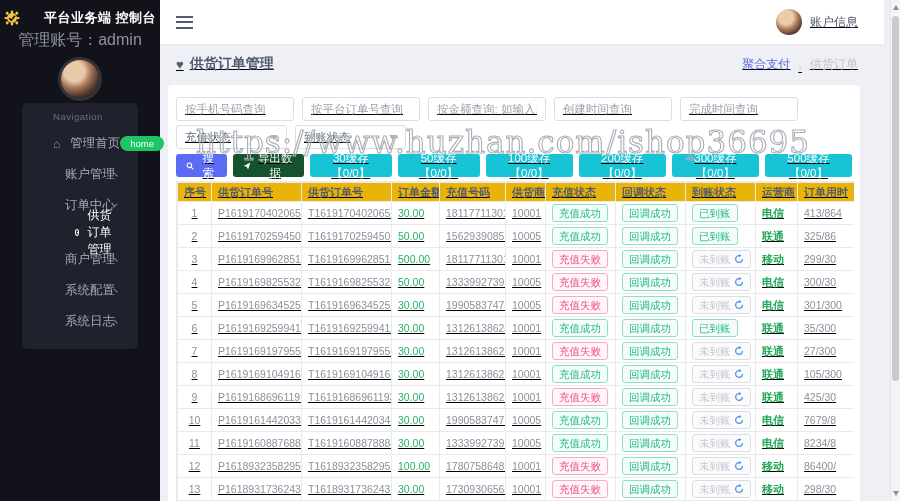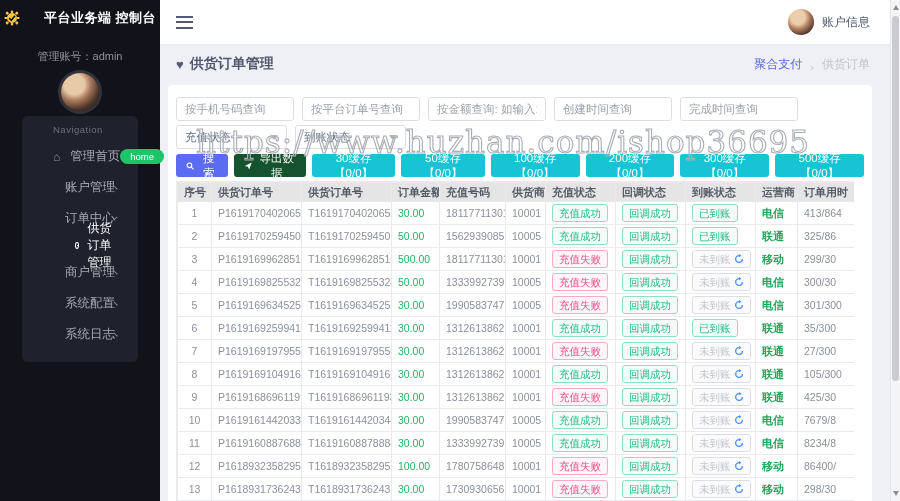--- a/index.html
+++ b/index.html
@@ -3,21 +3,21 @@
 <meta charset="utf-8">
 <style>
   * { margin:0; padding:0; box-sizing:border-box; }
   body { font-family:"Liberation Sans", sans-serif; background:#d8d8dc; }
   .page { position:relative; width:900px; height:501px; overflow:hidden; background:#eef0f5; }
 
   
   .sidebar { position:absolute; left:0; top:0; width:160px; height:100%; background:#12121b; color:#a2a4af; z-index:5; }
   .logo-row { display:flex; align-items:center; justify-content:center; gap:24px; padding-top:9px; }
   .logo-title { color:#fff; font-size:13px; font-weight:bold; letter-spacing:0.5px; }
-  .admin-line { text-align:center; font-size:11px; color:#8f919c; margin-top:22px; }
+  .admin-line { text-align:center; font-size:16px; color:#8f919c; margin-top:3px; }
   .avatar-big { width:38px; height:38px; border-radius:50%; margin:9px auto 4px;
     background:radial-gradient(circle at 35% 30%, #e8c9a8 0 28%, #a9795d 45%, #4a3328 70%, #2a2027 100%);
     box-shadow:0 0 0 3px rgba(255,255,255,0.14); }
   .nav-panel { margin:5px 22px 0; background:#1f212c; border-radius:6px; padding:8px 15px 12px; }
   .nav-label { font-size:9.5px; color:#6d6f7a; letter-spacing:0.5px; margin:0 0 6px 16px; }
   .mi { display:flex; align-items:center; height:31px; padding:0 14px 0 16px; font-size:12.5px; color:#a6a8b3; cursor:pointer; }
   .mi .mi-label { flex:0 0 auto; }
   .mi-icon { width:14px; margin-right:10px; color:#8c8e99; font-size:12px; text-align:center; }
   .bars-icon { width:11px; height:9px; margin-right:12px; border-top:1.5px solid #8c8e99;
     border-bottom:1.5px solid #8c8e99; position:relative; }
@@ -25,21 +25,21 @@
   .chev { margin-left:auto; width:5px; height:5px; border-right:1.5px solid #8c8e99; border-bottom:1.5px solid #8c8e99; }
   .chev.right { transform:rotate(-45deg); }
   .chev.down { transform:rotate(45deg); }
   .badge-home { margin-left:auto; background:#1dc567; color:#fff; font-size:9.5px; padding:2px 10px; border-radius:9px; }
   .smi { display:flex; align-items:center; height:23px; padding-left:38px; font-size:12px; color:#9a9ca7; cursor:pointer; }
   .smi.active { color:#ffffff; }
   .ring-icon { width:7px; height:7px; border:1px solid currentColor; border-radius:50%; margin-right:8px; position:relative; }
   .ring-icon::after { content:""; position:absolute; left:1px; right:1px; top:2.2px; border-top:1px solid currentColor; }
 
   
-  .main { position:absolute; left:160px; top:0; right:4px; height:100%; }
+  .main { position:absolute; left:160px; top:0; right:16px; height:100%;text-decoration:underline; }
   .topbar { height:44px; background:#fff; display:flex; align-items:center; padding:0 26px 0 16px;
     box-shadow:0 1px 2px rgba(0,0,0,0.04); }
   .hamb { width:17px; height:13px; border-top:2px solid #515a6e; border-bottom:2px solid #515a6e; position:relative; cursor:pointer; }
   .hamb::after { content:""; position:absolute; left:0; right:0; top:3.5px; border-top:2px solid #515a6e; }
   .top-account { margin-left:auto; display:flex; align-items:center; gap:8px; cursor:pointer; }
   .avatar-sm { width:26px; height:26px; border-radius:50%;
     background:radial-gradient(circle at 38% 32%, #eccdaa 0 30%, #b07b5c 50%, #52372a 75%, #33272b 100%); }
   .account-label { font-size:12px; color:#515a6e; }
 
   .title-row { height:40px; display:flex; align-items:center; padding:0 26px 0 16px; }
@@ -62,21 +62,21 @@
 
   .btn-row { display:flex; gap:6px; margin:5px 0 4px; }
   .btn { height:23px; border:none; border-radius:3px; color:#fff; font-size:11.5px; padding:0 10px;
     display:inline-flex; align-items:center; gap:5px; cursor:pointer; font-family:"Liberation Sans",sans-serif; }
   .btn-search { background:#5c6cf2; }
   .btn-export { background:#14532d; }
   .btn-cache { background:#17c3d4; }
 
   .table-wrap { width:678px; overflow:hidden; border-left:1px solid #e8eaec; border-top:1px solid #e8eaec; }
   table { table-layout:fixed; width:700px; border-collapse:collapse; font-size:10.5px; }
-  th { background:#e5e5e5; color:#555b66; font-weight:bold; font-size:11px; height:19px; text-align:left;
+  th { background:#eab308; color:#555b66; font-weight:bold; font-size:11px; height:19px; text-align:left;
     padding:0 6px; border:1px solid #e8eaec; white-space:nowrap; overflow:hidden; }
   td { height:23px; padding:0 6px; border:1px solid #e8eaec; color:#8a909c; white-space:nowrap; overflow:hidden; }
   .c-idx { text-align:center; }
   .c-amt { color:#28b268; }
   .c-carrier { color:#22a558; font-weight:bold; font-size:11px; }
   .tag { display:inline-flex; align-items:center; gap:3px; padding:2.5px 6px; border-radius:3px; font-size:10.5px; line-height:1; }
   .tag.ok { color:#25ba85; border:1px solid #8fdfc4; background:#f4fcf9; }
   .tag.fail { color:#ee5088; border:1px solid #f8a9c7; background:#fff6fa; }
   .tag.pending { color:#c2c6ce; border:1px solid #dadde3; background:#fbfbfc; }
   .refresh-icon { display:none; width:10px; height:10px; }

